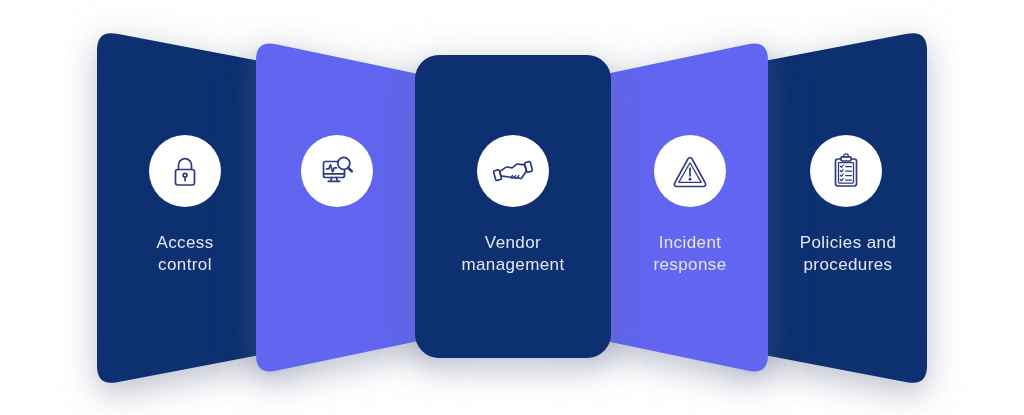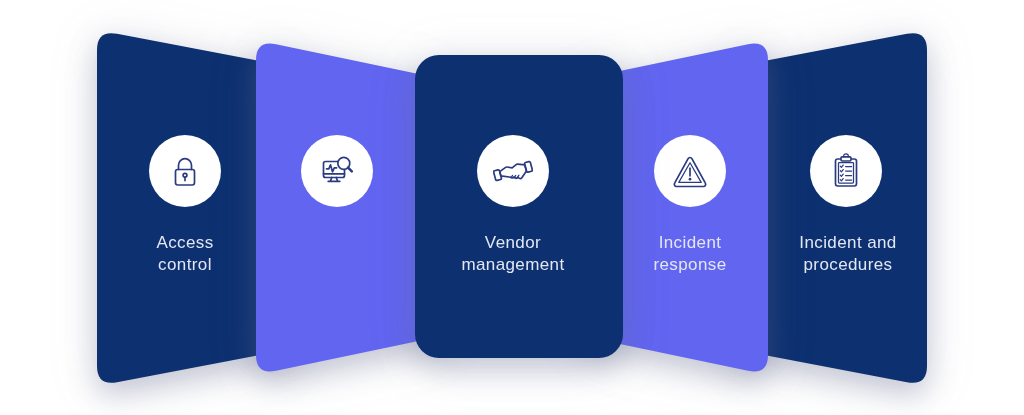--- a/index.html
+++ b/index.html
@@ -11,21 +11,20 @@
   .stage {
     position: relative;
     width: 1024px;
     height: 415px;
     background: #ffffff;
     overflow: hidden;
   }
   .card {
     position: absolute;
     filter: drop-shadow(0 12px 14px rgba(96,104,140,0.30)) drop-shadow(0 2px 22px rgba(96,104,140,0.14));
-    padding-left: 12px;
   }
   .card-bg { position: absolute; inset: 0; }
   .bg-navy   { background: var(--navy, #0c3070); }
   .bg-purple { background: var(--purple, #6165f0); }
 
   
   .card1 { left: 97px;  top: 28px; width: 193px; height: 360px; z-index: 1; }
   .card1 .card-bg { clip-path: path("M 0 22 Q 0 2 20 5.8 L 193 38.7 L 193 321.3 L 20 354.2 Q 0 358 0 338 Z"); }
   .card2 { left: 256px; top: 38px; width: 184px; height: 339px; z-index: 3; }
   .card2 .card-bg { clip-path: path("M 0 22 Q 0 2 20 6.2 L 184 40.6 L 184 298.4 L 20 332.8 Q 0 337 0 317 Z"); }
@@ -146,17 +145,17 @@
     <div class="card-bg bg-navy"></div>
     <div class="icon-circle">
       <svg class="icon-svg" viewBox="0 0 40 40">
         <rect x="9.5" y="8" width="21" height="27" rx="2.2"></rect>
         <rect class="thin" x="12.5" y="11.5" width="15" height="20.5" rx="0.8"></rect>
         <rect class="fill-white" x="15" y="5.8" width="10" height="4.2" rx="1.2"></rect>
         <path class="thin" d="M17.6 5.8 v-0.6 a2.4 2.4 0 0 1 4.8 0 v0.6"></path>
         <path class="thin" d="M14.3 15.2 l1.1 1.2 1.8 -2.3 M19.6 15.6 h6 M14.3 19.7 l1.1 1.2 1.8 -2.3 M19.6 20.1 h6 M14.3 24.2 l1.1 1.2 1.8 -2.3 M19.6 24.6 h6 M14.3 28.7 l1.1 1.2 1.8 -2.3 M19.6 29.1 h6"></path>
       </svg>
     </div>
-    <div class="card-label">Incident and
+    <div class="card-label">Policies and
 procedures</div>
   </div>
 
 </div>
 
 </body></html>

